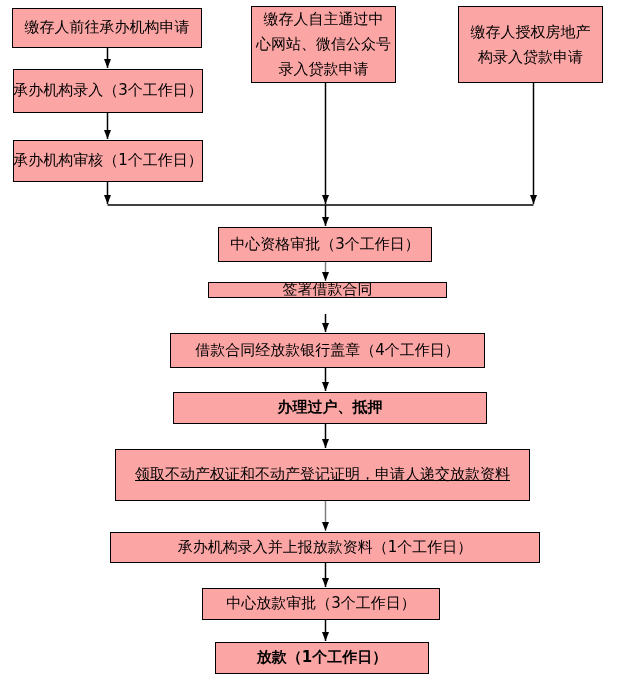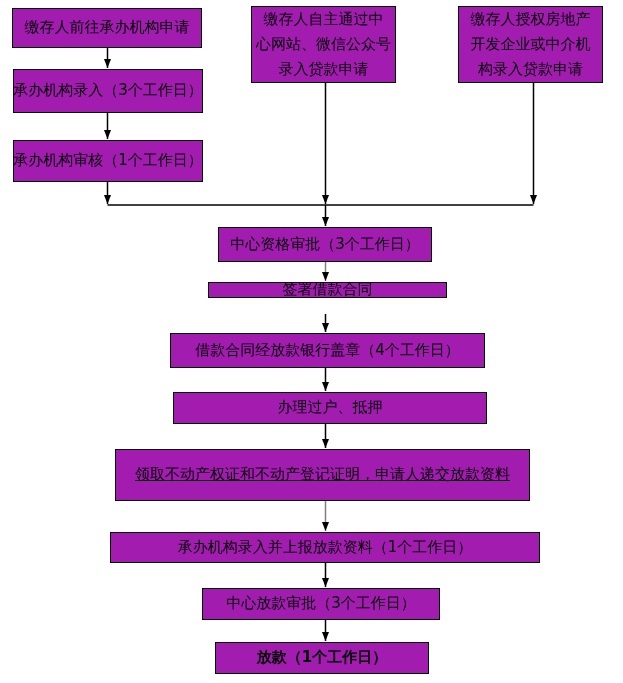--- a/index.html
+++ b/index.html
@@ -15,41 +15,41 @@
   .connectors {
     position: absolute;
     left: 0; top: 0;
     width: 623px; height: 683px;
     pointer-events: none;
   }
   .node {
     position: absolute;
     box-sizing: border-box;
     border: 1.5px solid #000000;
-    background: #a21caf;
+    background: #fca5a5;
     display: flex;
     flex-direction: column;
     align-items: center;
     justify-content: center;
     text-align: center;
     font-size: 15px;
     line-height: 1.45;
     white-space: nowrap;
   }
   .node .line { white-space: nowrap; line-height: 25px; }
   
   .n-apply     { left: 12px;  top: 8px;   width: 190px; height: 40px; }
   .n-entry     { left: 13px;  top: 69px;  width: 190px; height: 44px; }
   .n-review    { left: 13px;  top: 140px; width: 190px; height: 42px; }
   .n-self      { left: 251px; top: 6px;   width: 145px; height: 77px; }
   .n-auth      { left: 458px; top: 6px;   width: 145px; height: 77px; }
   .n-qual      { left: 218px; top: 227px; width: 214px; height: 35px; }
   .n-sign      { left: 208px; top: 282px; width: 239px; height: 16px; }
   .n-seal      { left: 170px; top: 333px; width: 315px; height: 35px; }
-  .n-transfer  { left: 173px; top: 392px; width: 314px; height: 32px; }
+  .n-transfer  { left: 173px; top: 392px; width: 314px; height: 32px; font-weight: bold; }
   .n-certs     { left: 115px; top: 449px; width: 415px; height: 52px; text-decoration: underline; }
   .n-submit    { left: 110px; top: 532px; width: 430px; height: 31px; }
   .n-loanappr  { left: 202px; top: 588px; width: 238px; height: 32px; }
   .n-disburse  { left: 215px; top: 642px; width: 214px; height: 32px; font-weight: bold; }
 </style>
 </head>
 <body>
 
 <div class="canvas">
 
@@ -85,21 +85,20 @@
   <div class="node n-review">承办机构审核（1个工作日）</div>
 
   <div class="node n-self">
     <div class="line">缴存人自主通过中</div>
     <div class="line">心网站、微信公众号</div>
     <div class="line">录入贷款申请</div>
   </div>
 
   <div class="node n-auth">
     <div class="line">缴存人授权房地产</div>
-    <div class="line">开发企业或中介机</div>
     <div class="line">构录入贷款申请</div>
   </div>
 
   <div class="node n-qual">中心资格审批（3个工作日）</div>
 
   <div class="node n-sign">签署借款合同</div>
 
   <div class="node n-seal">借款合同经放款银行盖章（4个工作日）</div>
 
   <div class="node n-transfer">办理过户、抵押</div>

